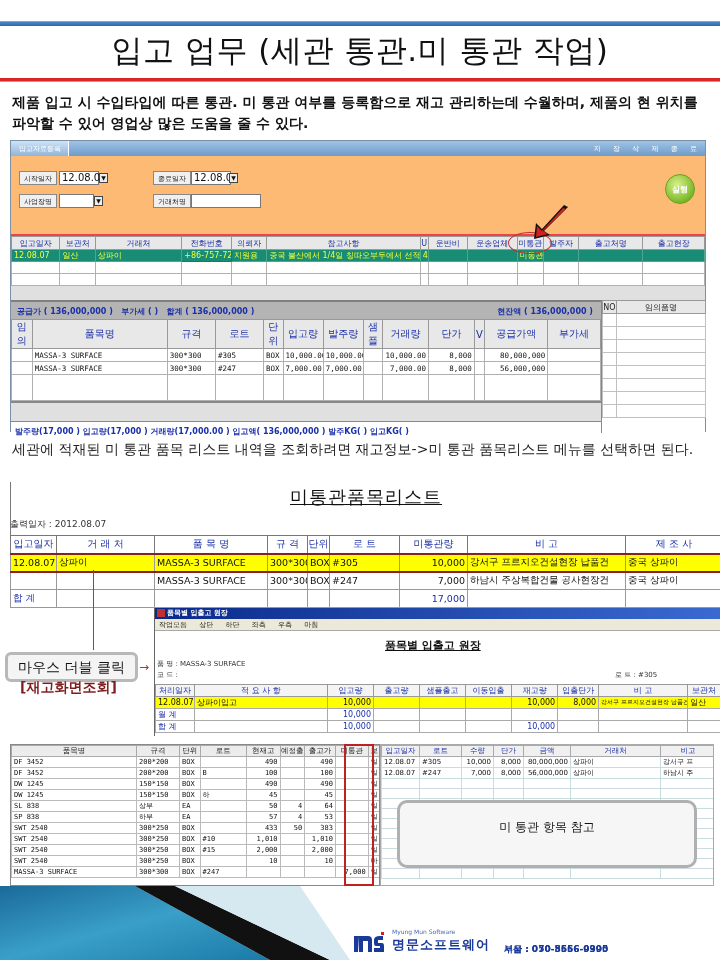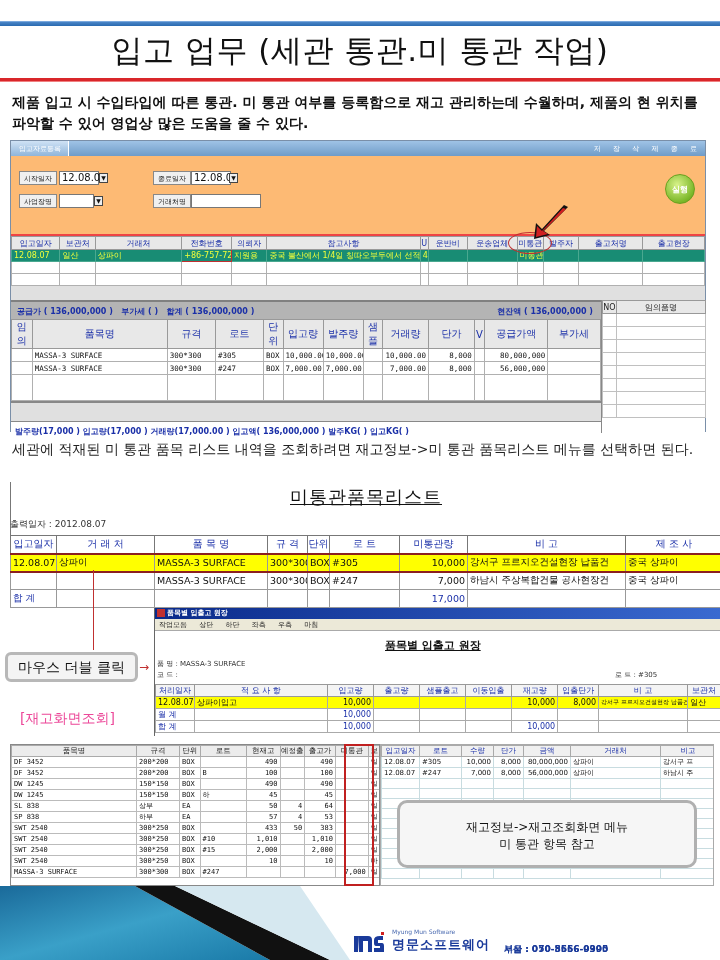--- a/index.html
+++ b/index.html
@@ -68,21 +68,21 @@
   .win2 .tb { height: 12px; background: #ece9d8; font-size: 7px; padding: 1px 4px; color: #222; border-bottom: 1px solid #aaa; white-space: nowrap; }
   .win2 .tb span { margin-right: 10px; }
   .w2title { position: absolute; left: 230px; top: 30px; font-size: 11px; text-decoration: underline; font-weight: bold; }
   .w2meta { position: absolute; font-size: 7px; color: #333; text-align: right; }
   .g4 { position: absolute; left: 0; top: 76px; width: 566px; }
   .g4 th { background: #f4f4f4; color: #1a2fa8; font-weight: normal; font-size: 8px; height: 12px; border: 1px solid #999; }
   .g4 td { font-size: 8px; height: 12px; border: 1px solid #aaa; padding: 0 2px; white-space: nowrap; overflow: hidden; }
   .g4 tr.hl td { background: #ffff00; }
   .g4 .blue { color: #1a2fa8; }
 
-  .caption2 { left: 20px; top: 710px; font-size: 14px; color: #ec4899; }
+  .caption2 { left: 20px; top: 679px; font-size: 14px; color: #7f1d1d; font-weight: bold; }
 
   
   .win3 { left: 10px; top: 744px; width: 370px; height: 142px; border: 1px solid #888; background: #fff; overflow: hidden; }
   .g5 th { background: #ececec; color: #222; font-weight: normal; font-size: 7.5px; height: 10px; border: 1px solid #aaa; }
   .g5 td { font-size: 7px; height: 10px; border: 1px solid #bbb; padding: 0 2px; white-space: nowrap; overflow: hidden; font-family: "DejaVu Sans Mono", monospace; }
   .mitong-box { left: 344px; top: 744px; width: 30px; height: 142px; border: 2px solid #c02020; }
 
   .win4 { left: 380px; top: 744px; width: 334px; height: 142px; border: 1px solid #aaa; background: #fff; overflow: hidden; }
   .g6 th { background: #f0f0f0; color: #1a2fa8; font-weight: normal; font-size: 7.5px; height: 10px; border: 1px solid #aaa; }
   .g6 td { font-size: 7px; height: 10px; border: 1px solid #c8dce0; padding: 0 2px; white-space: nowrap; overflow: hidden; }
@@ -782,21 +782,20 @@
           <td></td>
           <td></td>
           <td></td>
           <td></td>
           <td></td>
         </tr>
   </tbody>
     </table>
 </div>
 <div class="abs callout2">
-  <div>재고정보-&gt;재고조회화면 메뉴</div>
   <div>미 통관 항목 참고</div>
 </div>
 
 <svg class="abs deco" viewBox="0 0 720 74">
   <defs>
     <linearGradient id="tg" x1="0" y1="0" x2="1" y2="1">
       <stop offset="0" stop-color="#1a6a9a"></stop>
         <stop offset="0.5" stop-color="#3aa0c8"></stop>
         <stop offset="1" stop-color="#1a7aa8"></stop>
     </linearGradient>

